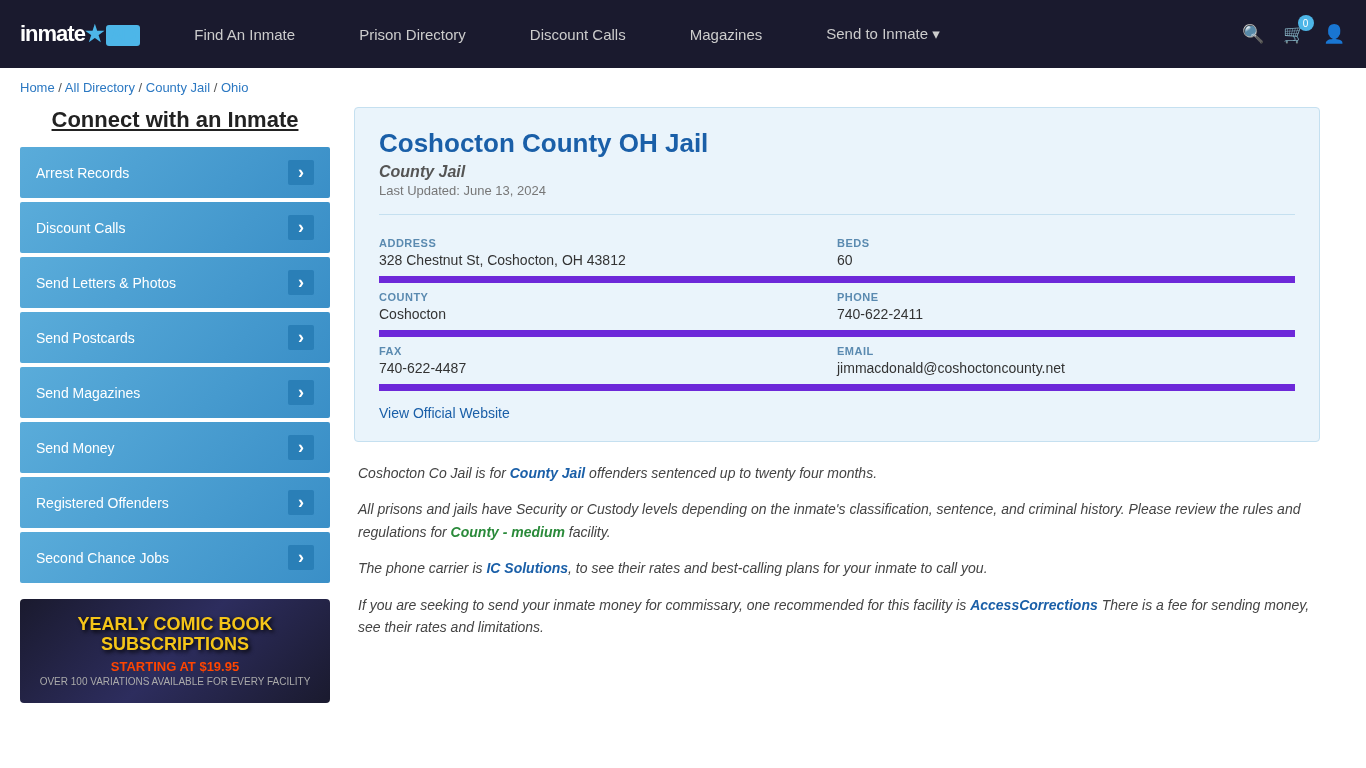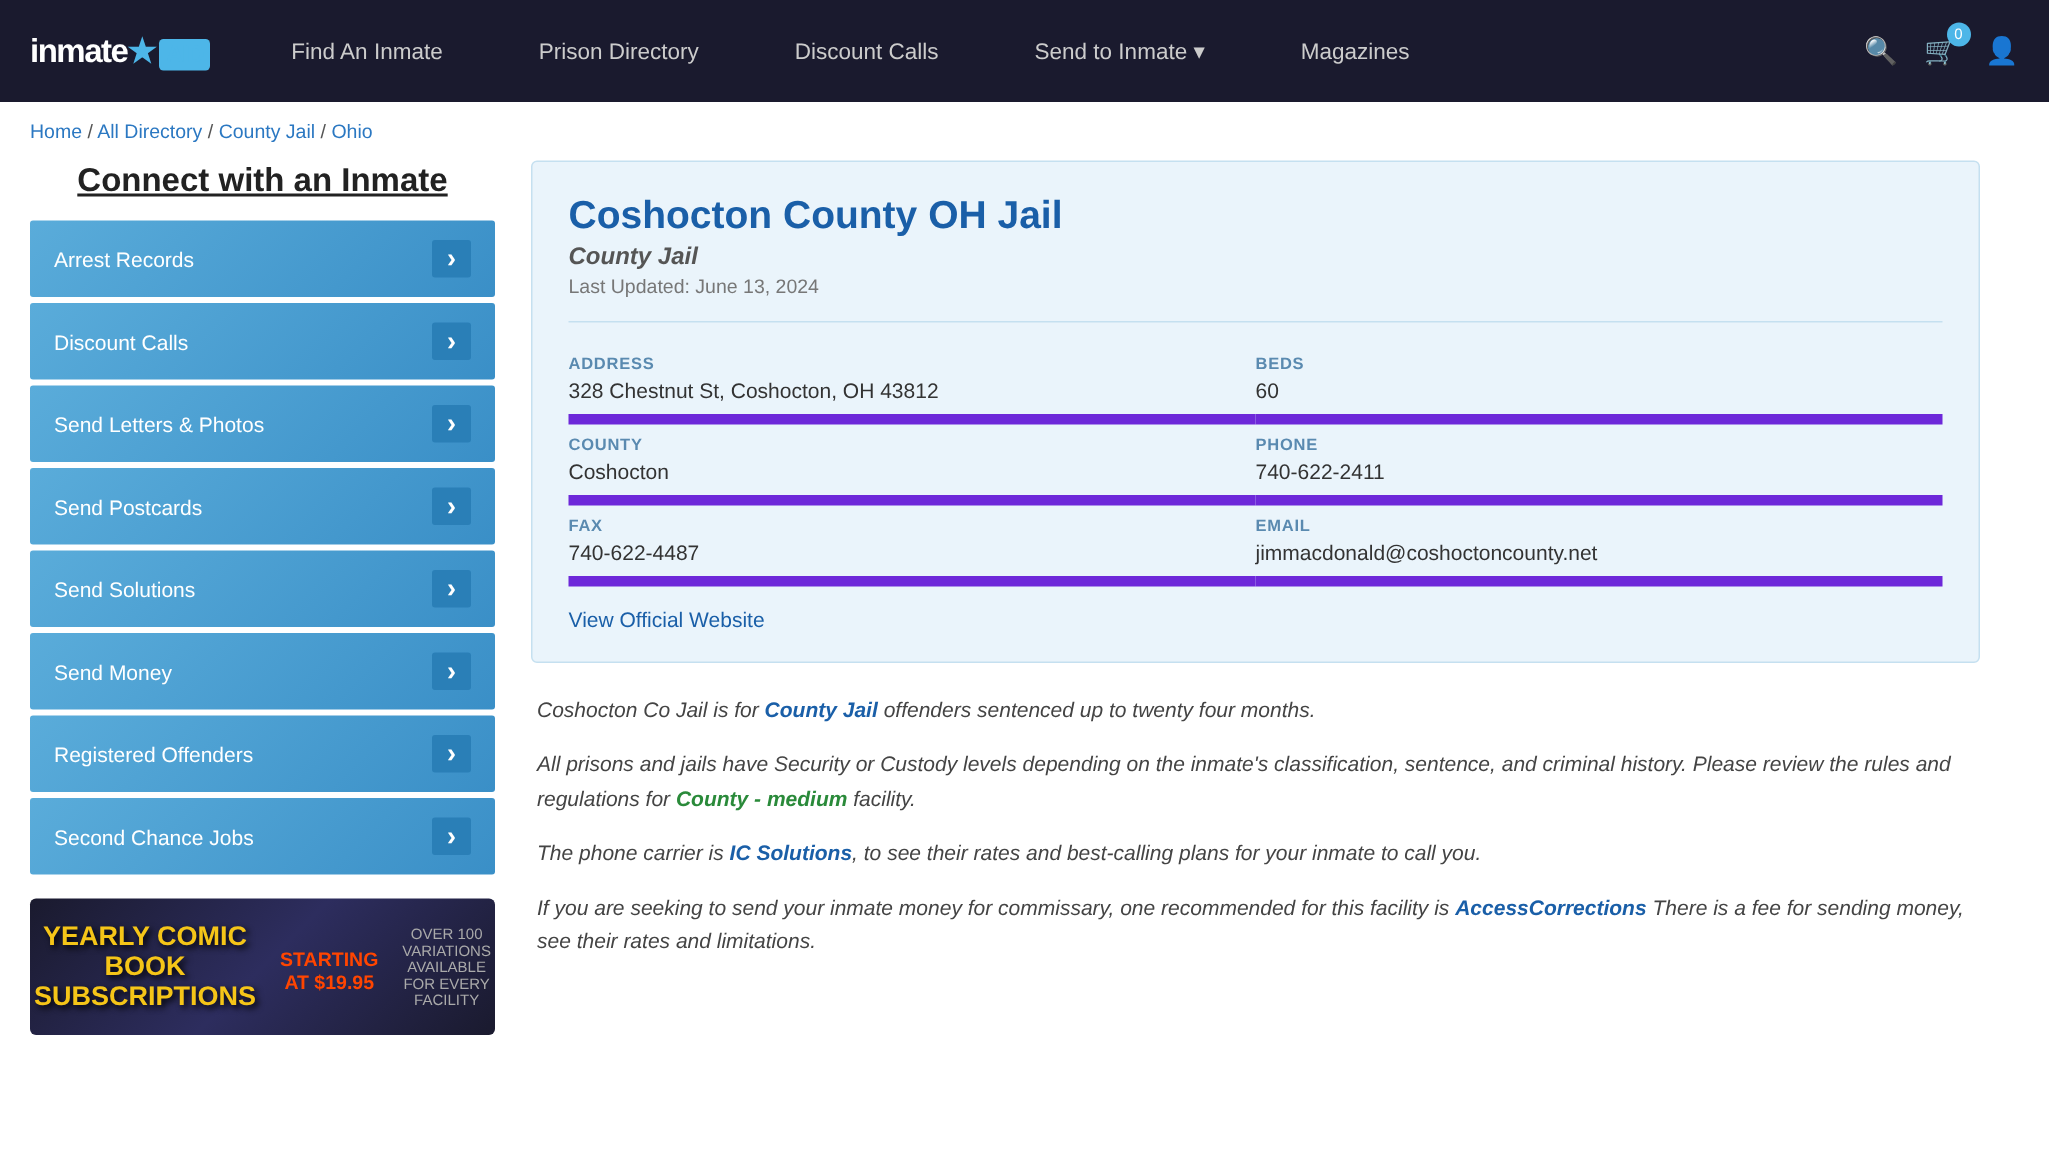--- a/index.html
+++ b/index.html
@@ -142,25 +142,24 @@
 
     
     .ad-banner {
       margin-top: 16px;
       background: linear-gradient(135deg, #1a1a2e 0%, #2d2d5e 50%, #1a1a2e 100%);
       border-radius: 4px;
       padding: 16px;
       text-align: center;
       min-height: 90px;
       display: flex;
-      flex-direction: row;
+      flex-direction: column;
       align-items: center;
       justify-content: center;
       overflow: hidden;
-      gap: 16px;
     }
     .ad-title {
       color: #f5c518;
       font-size: 18px;
       font-weight: 900;
       text-transform: uppercase;
       line-height: 1.1;
       text-shadow: 2px 2px 4px #000;
     }
     .ad-subtitle {
@@ -262,22 +261,22 @@
 <header class="header">
   <div class="logo-area">
     <span class="logo-text">
       inmate<span>★</span><span class="logo-aid">AID</span>
     </span>
   </div>
   <nav class="nav">
     <a class="nav-item">Find An Inmate</a>
     <a class="nav-item">Prison Directory</a>
     <a class="nav-item">Discount Calls</a>
+    <a class="nav-item">Magazines</a>
     <a class="nav-item send-to">Send to Inmate ▾</a>
-    <a class="nav-item">Magazines</a>
   </nav>
   <div class="header-icons">
     <span class="header-icon">🔍</span>
     <span class="header-icon" style="position:relative;">
       🛒
       <span class="cart-badge">0</span>
     </span>
     <span class="header-icon">👤</span>
   </div>
 </header>
@@ -316,21 +315,21 @@
         </a>
       </li>
       <li>
         <a href="#">
           <span>Send Postcards</span>
           <span class="sidebar-arrow">›</span>
         </a>
       </li>
       <li>
         <a href="#">
-          <span>Send Solutions</span>
+          <span>Send Magazines</span>
           <span class="sidebar-arrow">›</span>
         </a>
       </li>
       <li>
         <a href="#">
           <span>Send Money</span>
           <span class="sidebar-arrow">›</span>
         </a>
       </li>
       <li>

